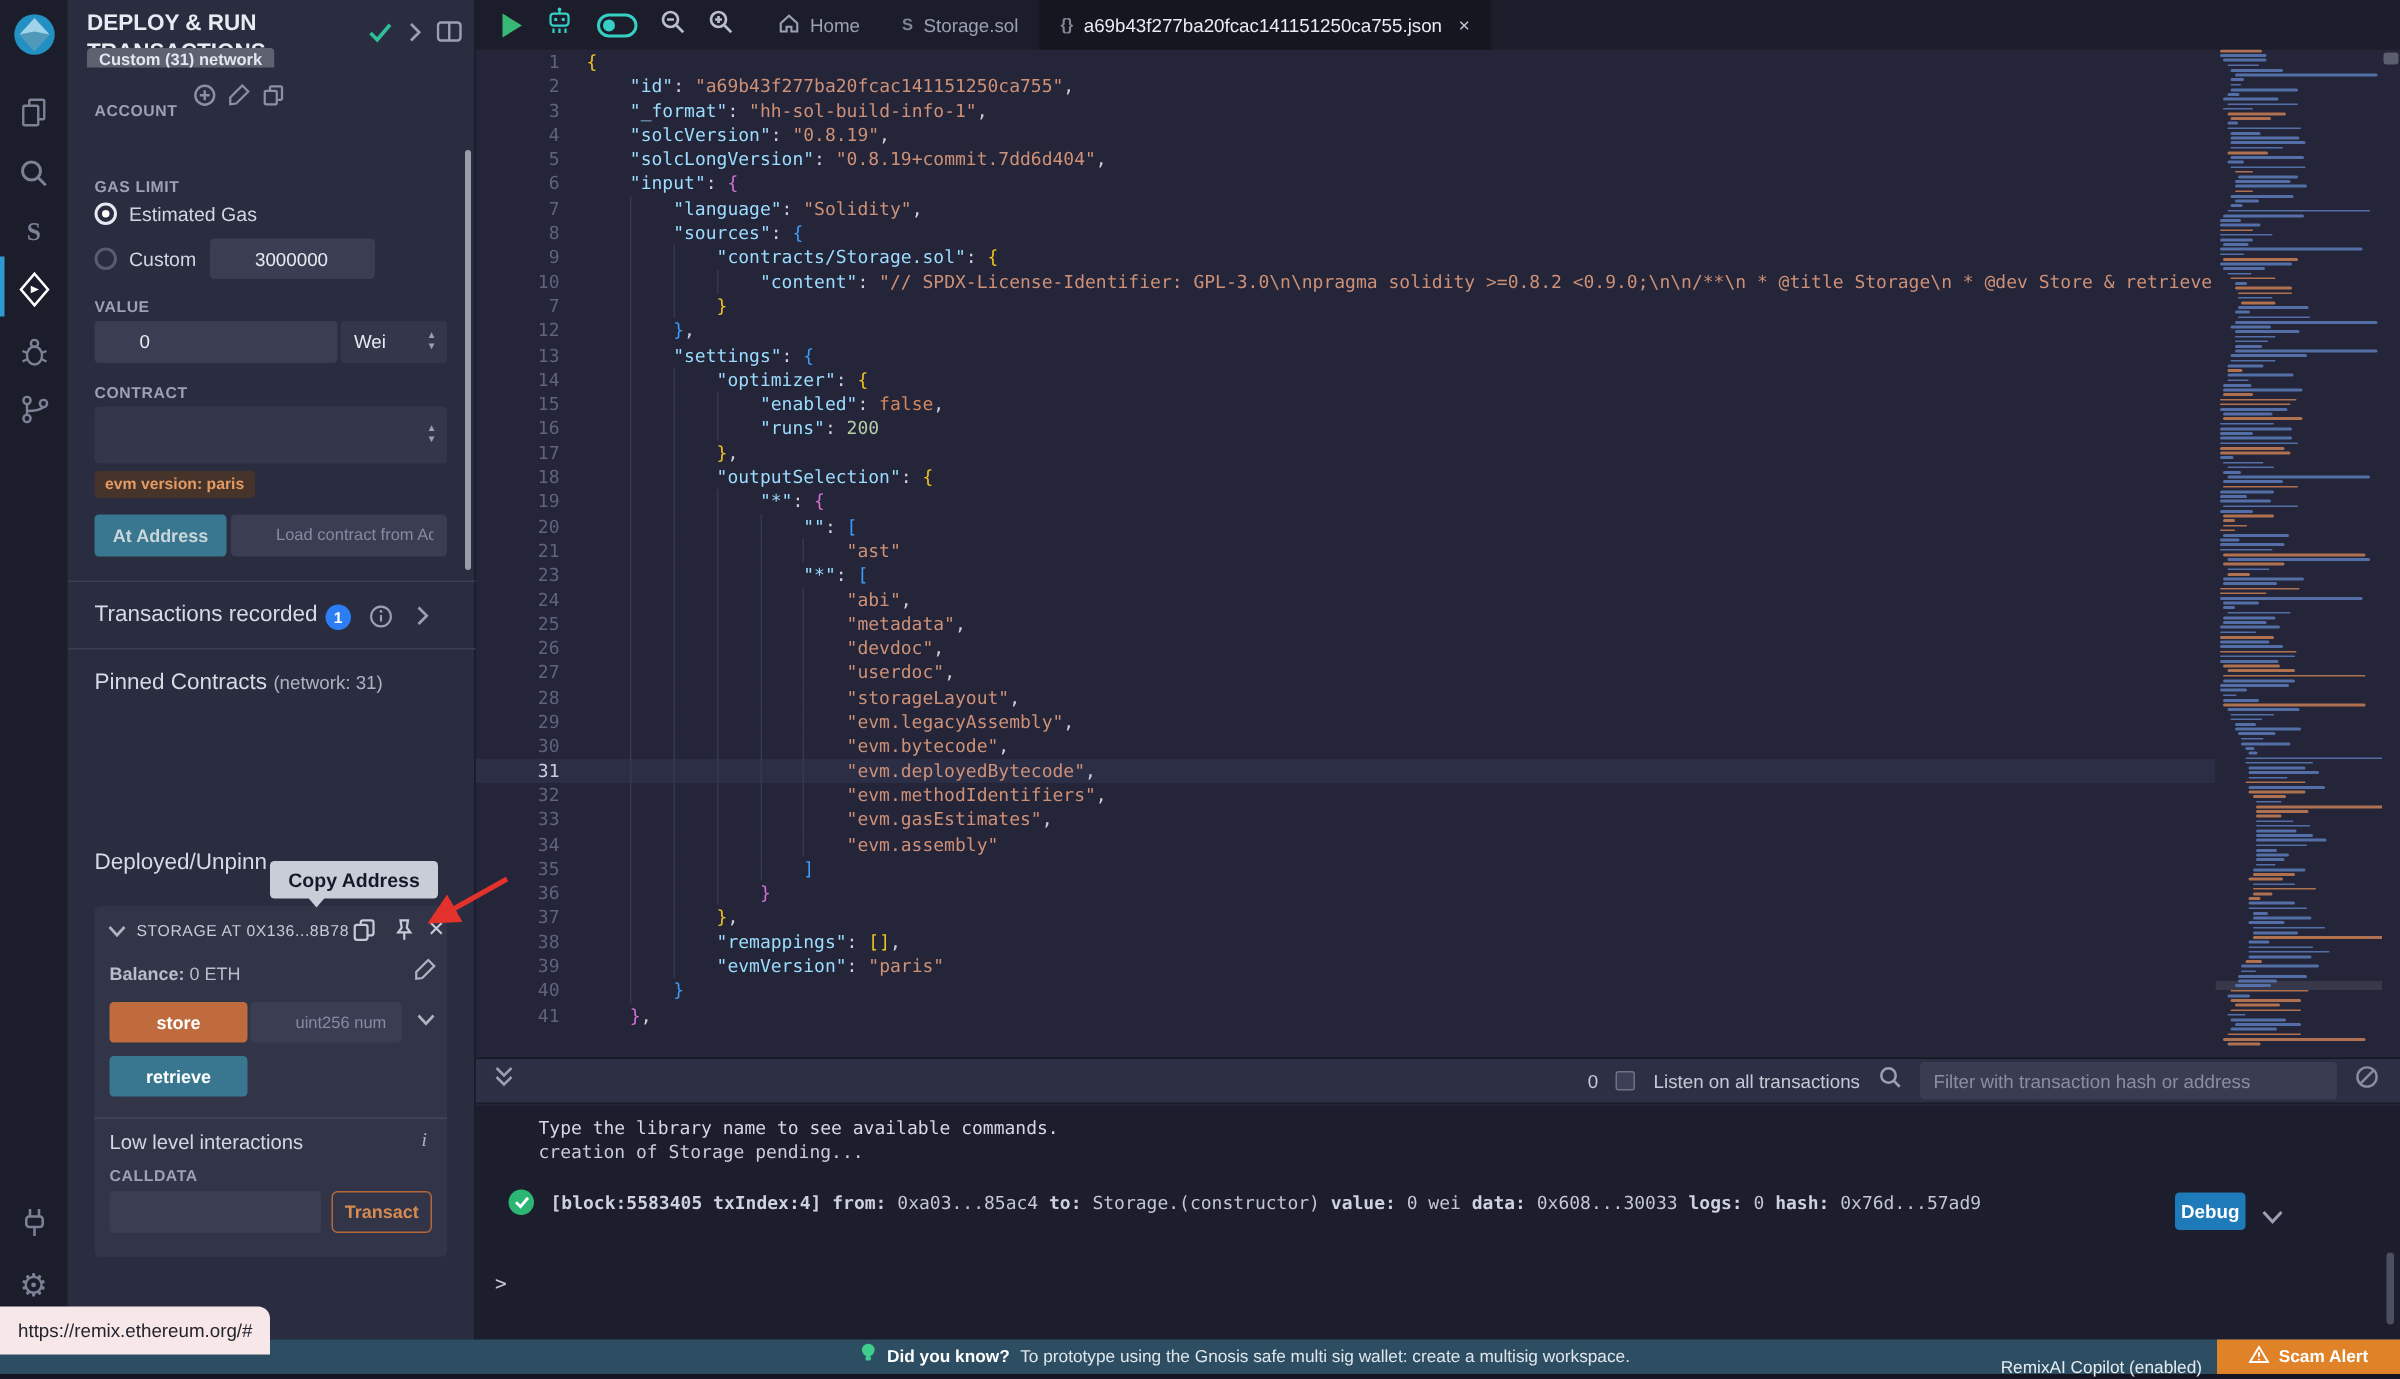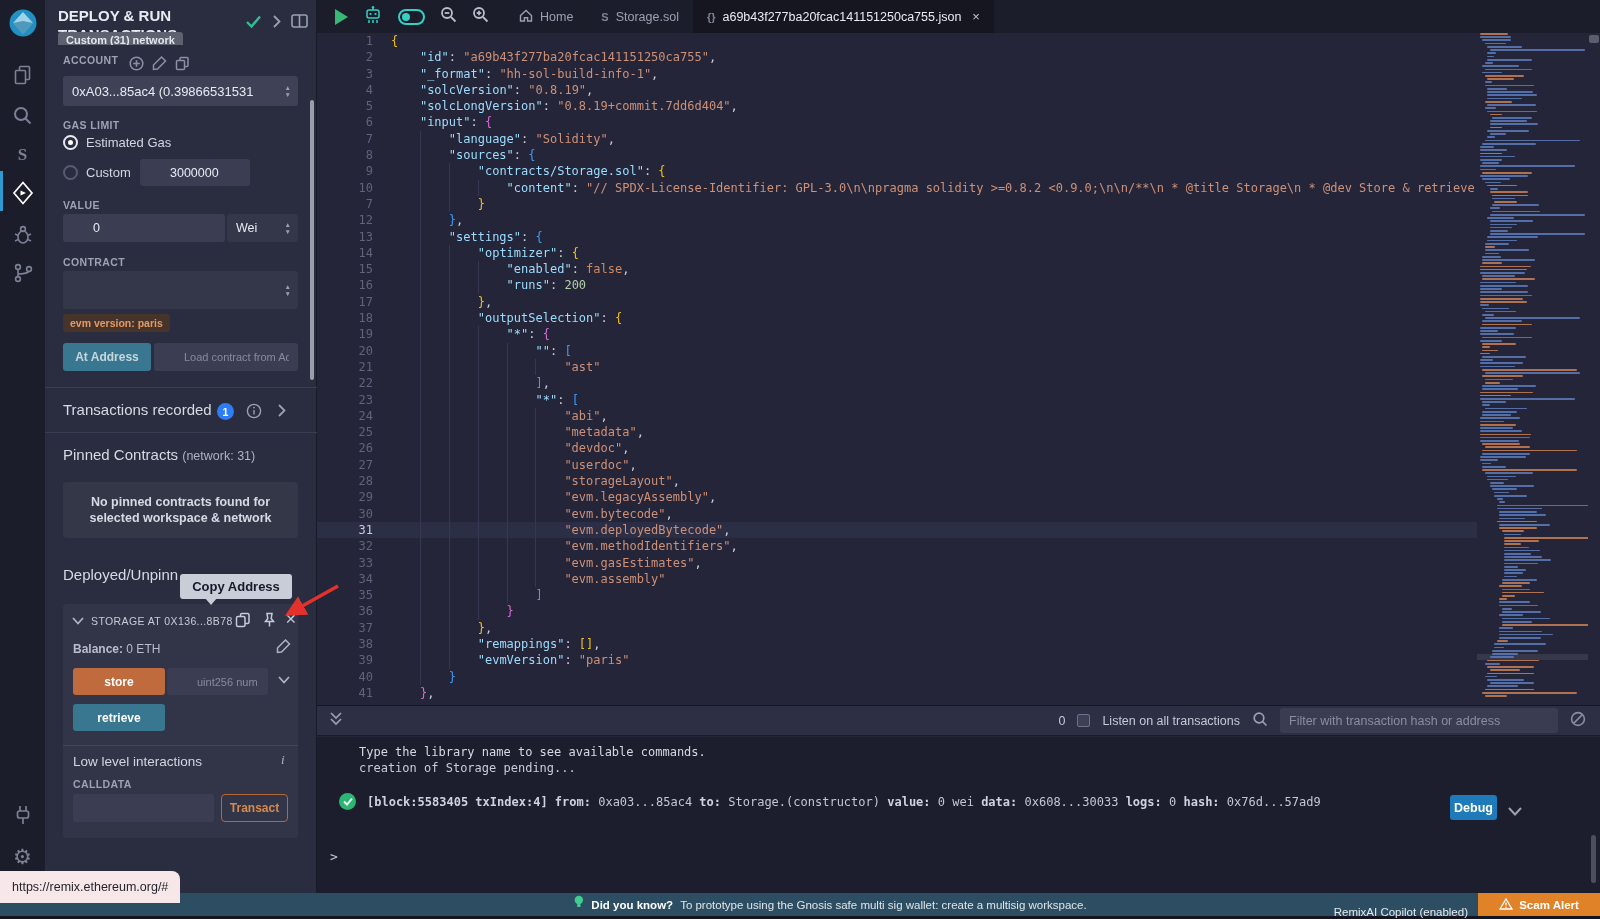--- a/index.html
+++ b/index.html
@@ -179,46 +179,39 @@
     <span class="ic" style="position:absolute;left:246px;top:14px;">
       <svg width="17" height="14" viewBox="0 0 17 14" fill="none" stroke="#9ba0b2" stroke-width="1.6">
           <rect x="1" y="1" width="15" height="12" rx="2"></rect>
           <line x1="8.5" y1="1" x2="8.5" y2="13"></line>
         </svg>
     </span>
     <div id="net-badge-clip">
       <span id="net-badge">Custom (31) network</span>
     </div>
 
-    <span class="lbl" style="position:absolute;left:18px;top:54px;">ACCOUNT</span>
+    <span class="lbl" style="position:absolute;left:18px;top:68px;">ACCOUNT</span>
     <span class="ic" style="position:absolute;left:84px;top:56px;">
       <svg width="15" height="15" viewBox="0 0 15 15" fill="none" stroke="#8b90a6" stroke-width="1.6">
           <circle cx="7.5" cy="7.5" r="6.3"></circle>
           <line x1="7.5" y1="4.2" x2="7.5" y2="10.8"></line>
           <line x1="4.2" y1="7.5" x2="10.8" y2="7.5"></line>
         </svg>
     </span>
     <span class="ic" style="position:absolute;left:107px;top:56px;">
       <svg width="15" height="15" viewBox="0 0 15 15" fill="none" stroke="#8b90a6" stroke-width="1.5">
           <path d="M1.5 13.5 V9 L9.5 1 L13.5 5 L5.5 13 Z"></path>
         </svg>
     </span>
     <span class="ic" style="position:absolute;left:130px;top:56px;">
       <svg width="15" height="15" viewBox="0 0 15 15" fill="none" stroke="#8b90a6" stroke-width="1.5">
           <rect x="5" y="1.5" width="8" height="9" rx="1"></rect>
           <rect x="1.5" y="4.5" width="8" height="9" rx="1" fill="#2a2c3f"></rect>
         </svg>
     </span>
-    <div class="inp" style="position:absolute;left:18px;top:76px;width:235px;height:30px;background:#3f4257;font-size:13px;padding-right:22px;">
-      <span style="overflow:hidden;white-space:nowrap;">0xA03...85ac4 (0.39866531531</span>
-      <span class="stp">
-          <span>▲</span>
-          <span>▼</span>
-        </span>
-    </div>
 
     <span class="lbl" style="position:absolute;left:18px;top:119px;">GAS LIMIT</span>
     <span class="radio sel" style="position:absolute;left:18px;top:135px;"></span>
     <span style="position:absolute;left:41px;top:135px;font-size:13px;color:#d3d6e1;">Estimated Gas</span>
     <span class="radio" style="position:absolute;left:18px;top:165px;"></span>
     <span style="position:absolute;left:41px;top:165px;font-size:13px;color:#d3d6e1;">Custom</span>
     <input class="inp" style="position: absolute; left: 95px; top: 159px; width: 110px; height: 27px;" value="3000000">
 
     <span class="lbl" style="position:absolute;left:18px;top:199px;">VALUE</span>
     <input class="inp" style="position: absolute; left: 18px; top: 214px; width: 162px; height: 28px;" value="0">
@@ -254,24 +247,20 @@
         </svg>
     </span>
     <span class="ic" style="position:absolute;left:233px;top:404px;">
       <svg width="8" height="13" viewBox="0 0 8 13" fill="none" stroke="#9ba0b2" stroke-width="1.8">
           <polyline points="1,1 6.5,6.5 1,12"></polyline>
         </svg>
     </span>
     <div class="divider" style="top:432px;"></div>
 
     <span style="position:absolute;left:18px;top:446px;font-size:15px;color:#d6dae5;"><span>Pinned Contracts</span> <span style="font-size:12.5px;color:#aeb2c2;">(network: 31)</span></span>
-    <div id="pinned-empty">
-      <span>No pinned contracts found for</span>
-      <span>selected workspace &amp; network</span>
-    </div>
 
     <span style="position:absolute;left:18px;top:566px;font-size:15px;color:#d6dae5;">Deployed/Unpinn</span>
     <div id="copy-tip">Copy Address</div>
     <div id="copy-tip-caret"></div>
     <svg style="position:absolute;left:185px;top:578px;z-index:9;pointer-events:none;" width="115" height="48" viewBox="0 0 115 48">
       <defs>
           <marker id="ah" markerWidth="8" markerHeight="8" refX="5" refY="3" orient="auto">
             <path d="M0,0 L6,3 L0,6 Z" fill="#e3322b"></path>
           </marker>
         </defs>
@@ -394,21 +383,20 @@
           <div class="cl"><span class="ln">12</span><span class="guide" style="left: 102.896px;"></span><span><span>        </span><span class="tk-u">}</span><span class="tk-p">,</span></span></div>
           <div class="cl"><span class="ln">13</span><span class="guide" style="left: 102.896px;"></span><span><span>        </span><span class="tk-k">"settings"</span><span class="tk-p">: </span><span class="tk-u">{</span></span></div>
           <div class="cl"><span class="ln">14</span><span class="guide" style="left: 102.896px;"></span><span class="guide" style="left: 131.792px;"></span><span><span>            </span><span class="tk-k">"optimizer"</span><span class="tk-p">: </span><span class="tk-y">{</span></span></div>
           <div class="cl"><span class="ln">15</span><span class="guide" style="left: 102.896px;"></span><span class="guide" style="left: 131.792px;"></span><span class="guide" style="left: 160.688px;"></span><span><span>                </span><span class="tk-k">"enabled"</span><span class="tk-p">: </span><span class="tk-w">false</span><span class="tk-p">,</span></span></div>
           <div class="cl"><span class="ln">16</span><span class="guide" style="left: 102.896px;"></span><span class="guide" style="left: 131.792px;"></span><span class="guide" style="left: 160.688px;"></span><span><span>                </span><span class="tk-k">"runs"</span><span class="tk-p">: </span><span class="tk-n">200</span></span></div>
           <div class="cl"><span class="ln">17</span><span class="guide" style="left: 102.896px;"></span><span class="guide" style="left: 131.792px;"></span><span><span>            </span><span class="tk-y">}</span><span class="tk-p">,</span></span></div>
           <div class="cl"><span class="ln">18</span><span class="guide" style="left: 102.896px;"></span><span class="guide" style="left: 131.792px;"></span><span><span>            </span><span class="tk-k">"outputSelection"</span><span class="tk-p">: </span><span class="tk-y">{</span></span></div>
           <div class="cl"><span class="ln">19</span><span class="guide" style="left: 102.896px;"></span><span class="guide" style="left: 131.792px;"></span><span class="guide" style="left: 160.688px;"></span><span><span>                </span><span class="tk-k">"*"</span><span class="tk-p">: </span><span class="tk-m">{</span></span></div>
           <div class="cl"><span class="ln">20</span><span class="guide" style="left: 102.896px;"></span><span class="guide" style="left: 131.792px;"></span><span class="guide" style="left: 160.688px;"></span><span class="guide" style="left: 189.584px;"></span><span><span>                    </span><span class="tk-k">""</span><span class="tk-p">: </span><span class="tk-u">[</span></span></div>
           <div class="cl"><span class="ln">21</span><span class="guide" style="left: 102.896px;"></span><span class="guide" style="left: 131.792px;"></span><span class="guide" style="left: 160.688px;"></span><span class="guide" style="left: 189.584px;"></span><span class="guide" style="left: 218.48px;"></span><span><span>                        </span><span class="tk-s">"ast"</span></span></div>
-          <div class="cl"><span class="ln">22</span><span class="guide" style="left: 102.896px;"></span><span class="guide" style="left: 131.792px;"></span><span class="guide" style="left: 160.688px;"></span><span class="guide" style="left: 189.584px;"></span><span><span>                    </span><span class="tk-u">]</span><span class="tk-p">,</span></span></div>
           <div class="cl"><span class="ln">23</span><span class="guide" style="left: 102.896px;"></span><span class="guide" style="left: 131.792px;"></span><span class="guide" style="left: 160.688px;"></span><span class="guide" style="left: 189.584px;"></span><span><span>                    </span><span class="tk-k">"*"</span><span class="tk-p">: </span><span class="tk-u">[</span></span></div>
           <div class="cl"><span class="ln">24</span><span class="guide" style="left: 102.896px;"></span><span class="guide" style="left: 131.792px;"></span><span class="guide" style="left: 160.688px;"></span><span class="guide" style="left: 189.584px;"></span><span class="guide" style="left: 218.48px;"></span><span><span>                        </span><span class="tk-s">"abi"</span><span class="tk-p">,</span></span></div>
           <div class="cl"><span class="ln">25</span><span class="guide" style="left: 102.896px;"></span><span class="guide" style="left: 131.792px;"></span><span class="guide" style="left: 160.688px;"></span><span class="guide" style="left: 189.584px;"></span><span class="guide" style="left: 218.48px;"></span><span><span>                        </span><span class="tk-s">"metadata"</span><span class="tk-p">,</span></span></div>
           <div class="cl"><span class="ln">26</span><span class="guide" style="left: 102.896px;"></span><span class="guide" style="left: 131.792px;"></span><span class="guide" style="left: 160.688px;"></span><span class="guide" style="left: 189.584px;"></span><span class="guide" style="left: 218.48px;"></span><span><span>                        </span><span class="tk-s">"devdoc"</span><span class="tk-p">,</span></span></div>
           <div class="cl"><span class="ln">27</span><span class="guide" style="left: 102.896px;"></span><span class="guide" style="left: 131.792px;"></span><span class="guide" style="left: 160.688px;"></span><span class="guide" style="left: 189.584px;"></span><span class="guide" style="left: 218.48px;"></span><span><span>                        </span><span class="tk-s">"userdoc"</span><span class="tk-p">,</span></span></div>
           <div class="cl"><span class="ln">28</span><span class="guide" style="left: 102.896px;"></span><span class="guide" style="left: 131.792px;"></span><span class="guide" style="left: 160.688px;"></span><span class="guide" style="left: 189.584px;"></span><span class="guide" style="left: 218.48px;"></span><span><span>                        </span><span class="tk-s">"storageLayout"</span><span class="tk-p">,</span></span></div>
           <div class="cl"><span class="ln">29</span><span class="guide" style="left: 102.896px;"></span><span class="guide" style="left: 131.792px;"></span><span class="guide" style="left: 160.688px;"></span><span class="guide" style="left: 189.584px;"></span><span class="guide" style="left: 218.48px;"></span><span><span>                        </span><span class="tk-s">"evm.legacyAssembly"</span><span class="tk-p">,</span></span></div>
           <div class="cl"><span class="ln">30</span><span class="guide" style="left: 102.896px;"></span><span class="guide" style="left: 131.792px;"></span><span class="guide" style="left: 160.688px;"></span><span class="guide" style="left: 189.584px;"></span><span class="guide" style="left: 218.48px;"></span><span><span>                        </span><span class="tk-s">"evm.bytecode"</span><span class="tk-p">,</span></span></div>
           <div class="cl hl"><span class="ln">31</span><span class="guide" style="left: 102.896px;"></span><span class="guide" style="left: 131.792px;"></span><span class="guide" style="left: 160.688px;"></span><span class="guide" style="left: 189.584px;"></span><span class="guide" style="left: 218.48px;"></span><span><span>                        </span><span class="tk-s">"evm.deployedBytecode"</span><span class="tk-p">,</span></span></div>
           <div class="cl"><span class="ln">32</span><span class="guide" style="left: 102.896px;"></span><span class="guide" style="left: 131.792px;"></span><span class="guide" style="left: 160.688px;"></span><span class="guide" style="left: 189.584px;"></span><span class="guide" style="left: 218.48px;"></span><span><span>                        </span><span class="tk-s">"evm.methodIdentifiers"</span><span class="tk-p">,</span></span></div>

